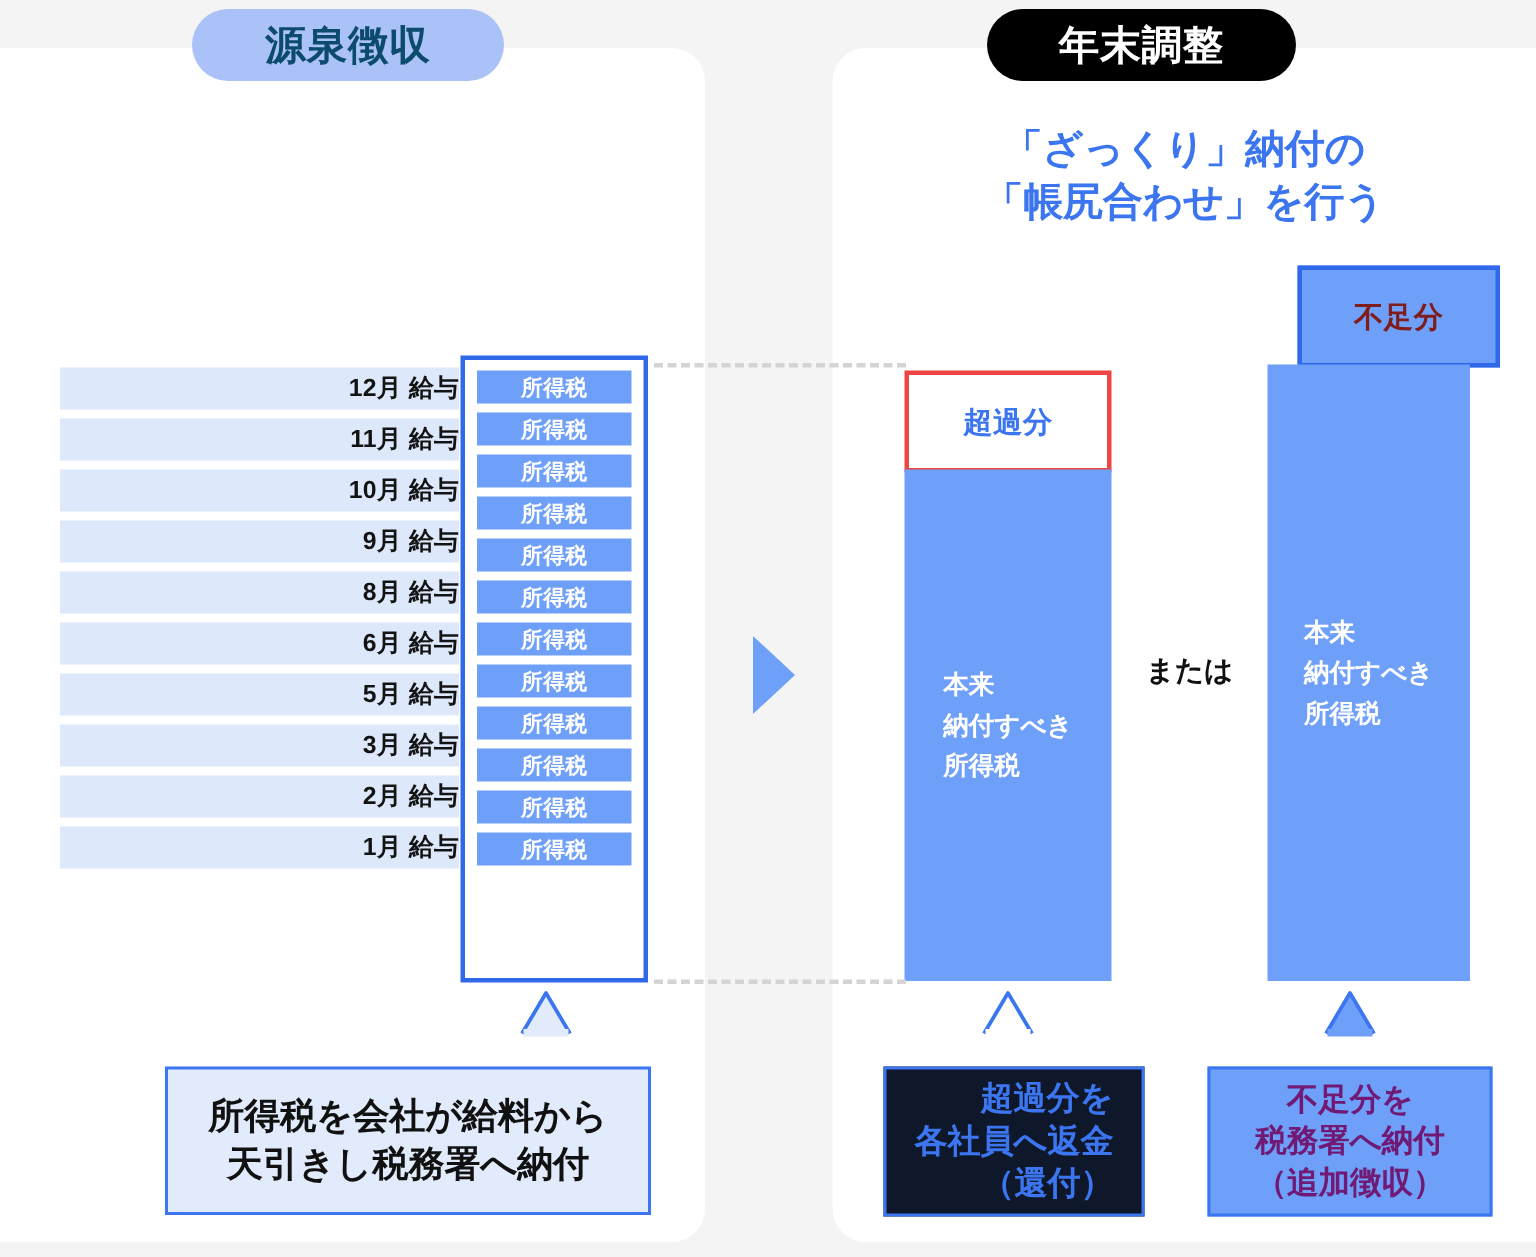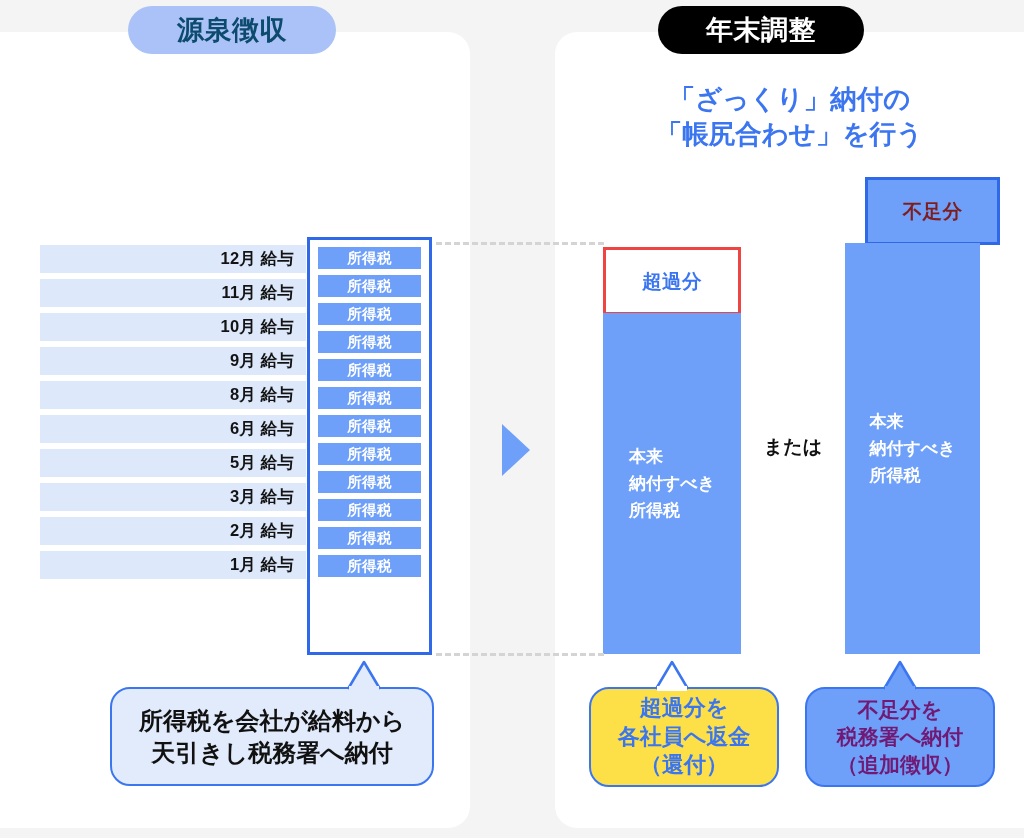--- a/index.html
+++ b/index.html
@@ -32,21 +32,21 @@
     line-height:1.33;white-space:pre-line;
   }
   #heading-left{left:0;top:82px;width:470px;color:#111111;}
   #heading-right{left:555px;top:82px;width:469px;color:#3b76f0;}
 
   
   #month-list{position:absolute;left:40px;top:245px;width:266px;}
   .month-row{
     height:28px;background:#dde8fb;margin-bottom:6px;
     display:flex;align-items:center;justify-content:flex-end;
-    padding-right:12px;box-sizing:border-box;
+    box-sizing:border-box;
     font-size:16.5px;font-weight:700;color:#131313;letter-spacing:.01em;
   }
 
   
   #tax-column{
     position:absolute;left:307px;top:237px;width:125px;height:418px;
     border:3px solid #2f68e8;box-sizing:border-box;background:#ffffff;
     padding:7px 8px;
   }
   .tax-chip{
@@ -93,30 +93,30 @@
     color:#7f1d1d;font-size:19.5px;font-weight:700;letter-spacing:.02em;margin-left:20px;
   }
   #matawa{
     position:absolute;left:748px;top:434px;width:90px;
     text-align:center;font-size:19px;font-weight:700;color:#111111;
   }
 
   
   .callout{
     position:absolute;box-sizing:border-box;border:2.5px solid #3b76f0;
-    border-radius:20px;display:flex;align-items:center;justify-content:center;
-    text-align:center;white-space:pre-line;font-weight:700;z-index:4;
+    border-radius:0;display:flex;align-items:center;justify-content:center;
+    text-align:center;white-space:pre-line;font-weight:700;z-index:4;margin-top:24px;
   }
   #callout-left{
     left:110px;top:687px;width:324px;height:99px;
     background:#e2ebfb;color:#111111;font-size:24px;line-height:1.33;
   }
   #callout-refund{
-    left:589px;top:687px;width:190px;height:100px;
-    background:#fde047;color:#3b76f0;font-size:22px;line-height:1.3;
+    left:589px;top:687px;width:174px;height:100px;
+    background:#0f172a;color:#3b76f0;font-size:22px;line-height:1.3;text-align:right;
   }
   #callout-collect{
     left:805px;top:687px;width:190px;height:100px;
     background:#6fa0f9;color:#701a75;font-size:21px;line-height:1.3;
   }
 
   
   #notches{position:absolute;left:0;top:0;width:1024px;height:838px;pointer-events:none;z-index:5;}
 </style>
 </head>

